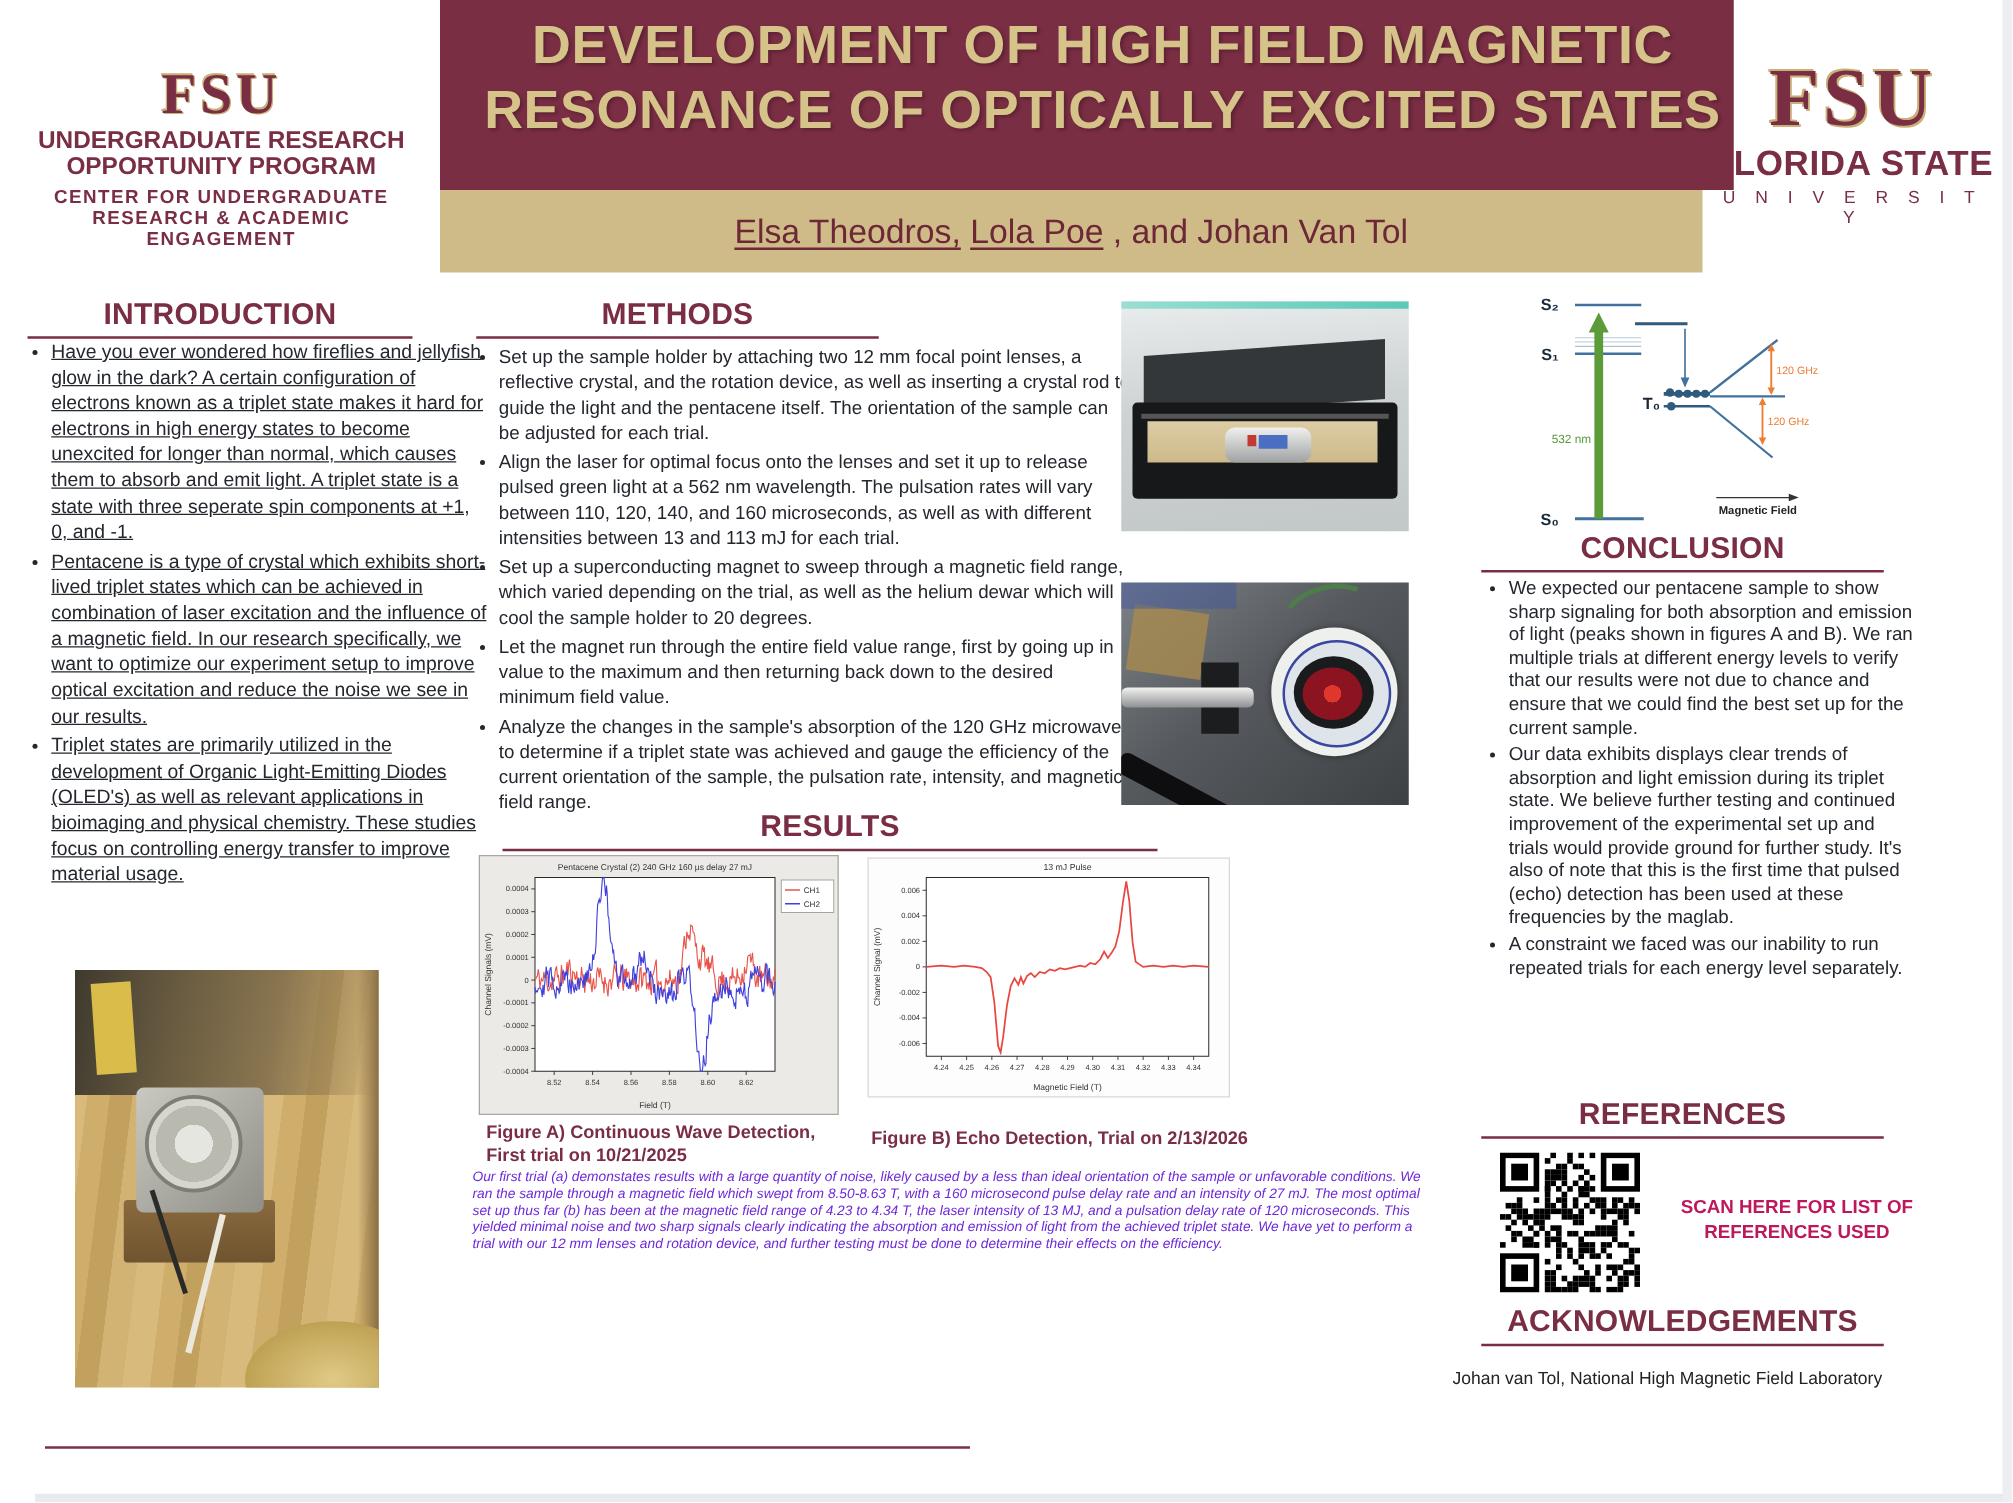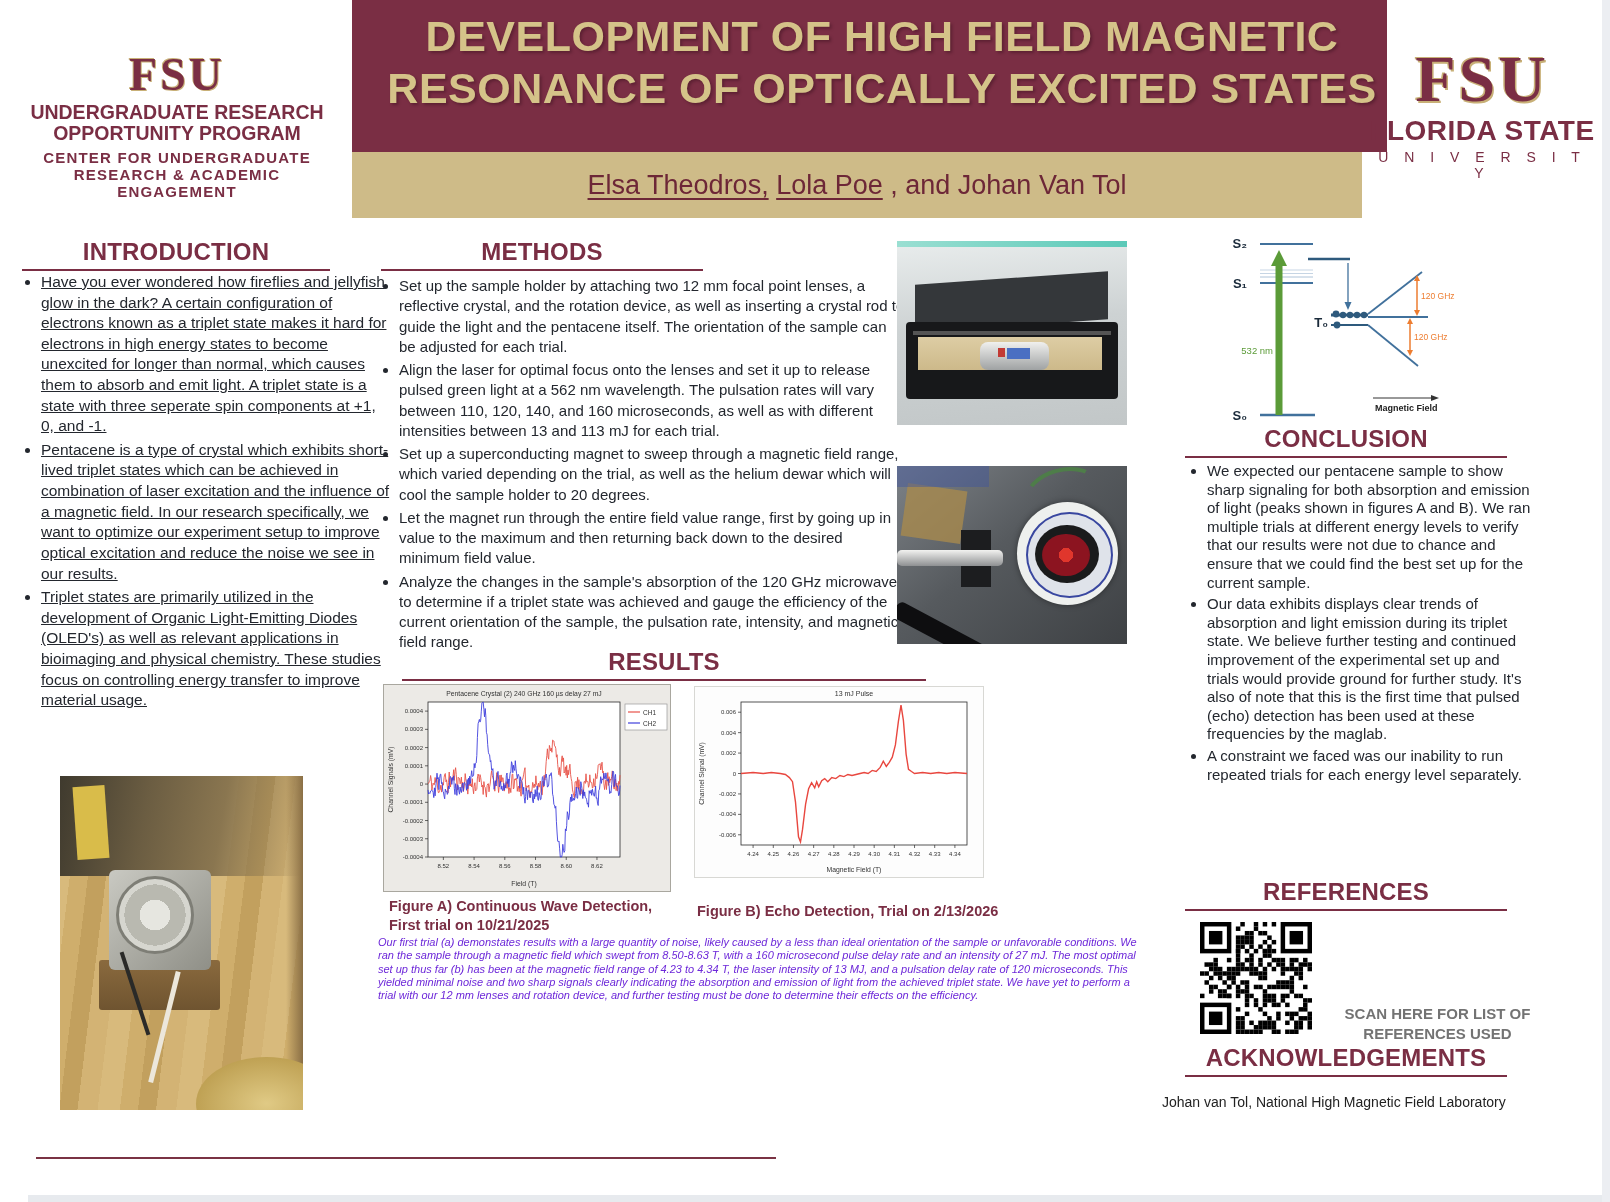--- a/index.html
+++ b/index.html
@@ -29,21 +29,21 @@
          padding-bottom:3px;border-bottom:2.5px solid #7A2E44;text-align:center;}
   
   ul.bul{position:absolute;margin:0;padding-left:19px;list-style:disc outside;}
   ul.bul li{margin-bottom:3px;}
   .intro-ul{left:22px;top:272px;width:350px;font-size:15.5px;line-height:1.33;text-decoration:underline;}
   .meth-ul{left:380px;top:276px;width:508px;font-size:15px;line-height:1.35;}
   .conc-ul{left:1188px;top:462px;width:324px;font-size:15px;line-height:1.24;}
   .results-p{position:absolute;left:378px;top:936px;width:764px;font-size:11px;line-height:1.21;color:#6d28d9;font-style:italic;}
   .cap{position:absolute;color:#7A2E44;font-weight:700;font-size:14.5px;line-height:1.3;}
   .scan{position:absolute;left:1335px;top:956px;width:205px;text-align:center;font-weight:700;
-        font-size:15px;color:#737373;line-height:1.35;margin-top:48px;}
+        font-size:15px;color:#be185d;line-height:1.35;}
   .ack-t{position:absolute;left:1162px;top:1094px;width:390px;font-size:14px;color:#222;}
   
   .panel-a{position:absolute;left:383px;top:684px;width:286px;height:206px;background:#ECEAE6;
            border:1px solid #A9A79F;}
   .panel-b{position:absolute;left:694px;top:686px;width:288px;height:190px;background:#FDFDFD;
            border:1px solid #D8D8D4;}
   
   .photo{position:absolute;overflow:hidden;}
   .ph{position:absolute;}
   .photo1{left:897px;top:241px;width:230px;height:184px;background:linear-gradient(175deg,#e9eded 0%,#cdd2d3 45%,#c2c7c8 100%);}

